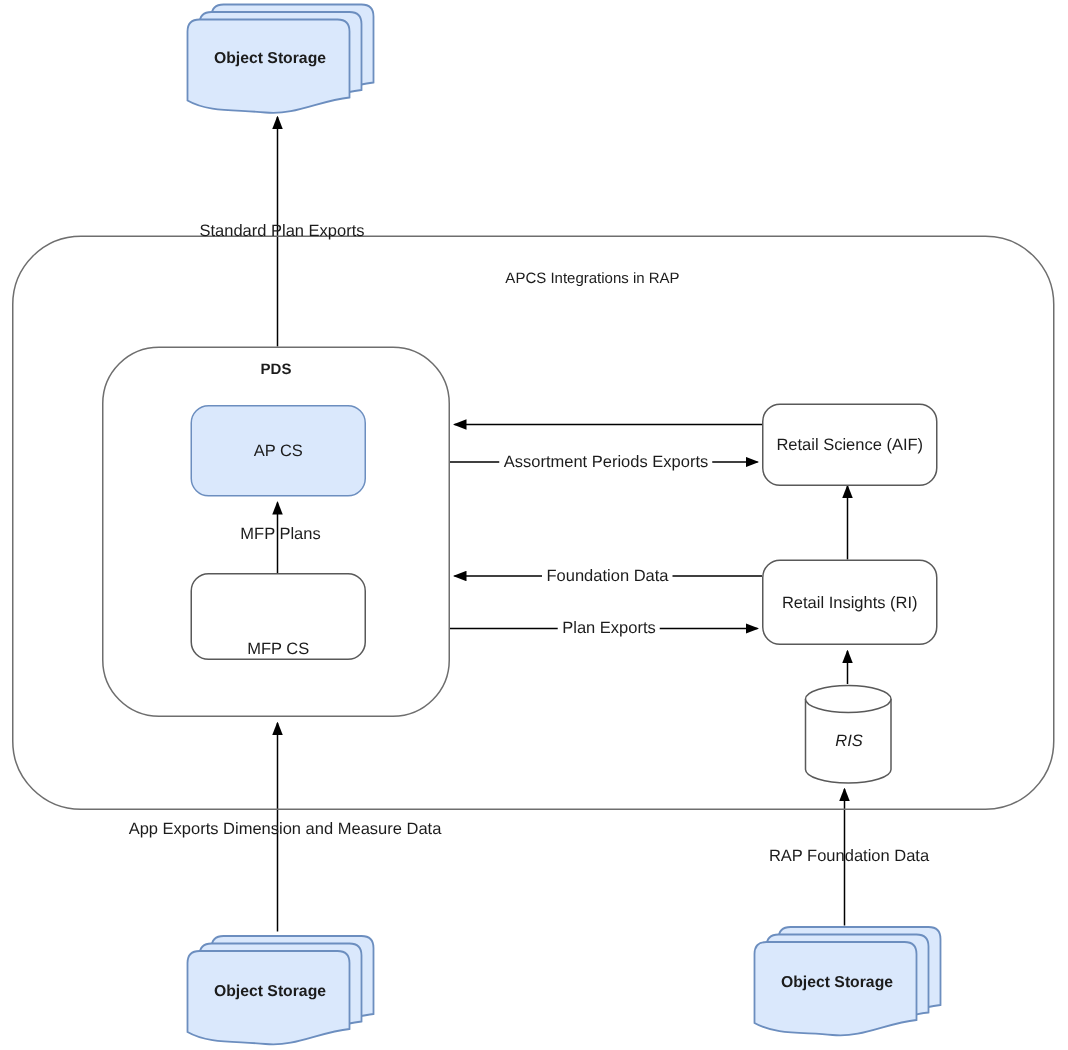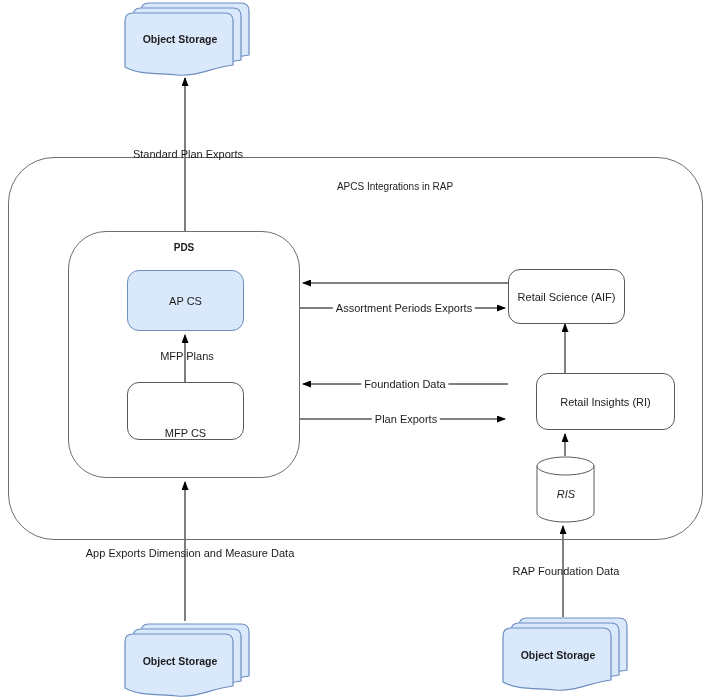--- a/index.html
+++ b/index.html
@@ -82,21 +82,21 @@
   </div>
 
   <div class="node" style="left:127px; top:382px; width:117px; height:58px; border-radius:12px;align-items:flex-end;">
     <span>MFP CS</span>
   </div>
 
   <div class="node" style="left:508px; top:269px; width:117px; height:55px; border-radius:12px;">
     <span>Retail Science (AIF)</span>
   </div>
 
-  <div class="node" style="left:536px; top:373px; width:139px; height:57px; border-radius:12px;">
+  <div class="node" style="left:508px; top:373px; width:117px; height:57px; border-radius:12px;">
     <span>Retail Insights (RI)</span>
   </div>
 
   <div class="lbl" style="left:566px; top:494px;font-style:italic;">RIS</div>
   <div class="lbl" style="left:180px; top:39px; font-weight:bold; font-size:10.5px;">Object Storage</div>
   <div class="lbl" style="left:180px; top:661px; font-weight:bold; font-size:10.5px;">Object Storage</div>
   <div class="lbl" style="left:558px; top:655px; font-weight:bold; font-size:10.5px;">Object Storage</div>
 
   <div class="lbl" style="left:188px; top:154px;">Standard Plan Exports</div>
   <div class="lbl" style="left:187px; top:356px;">MFP Plans</div>

